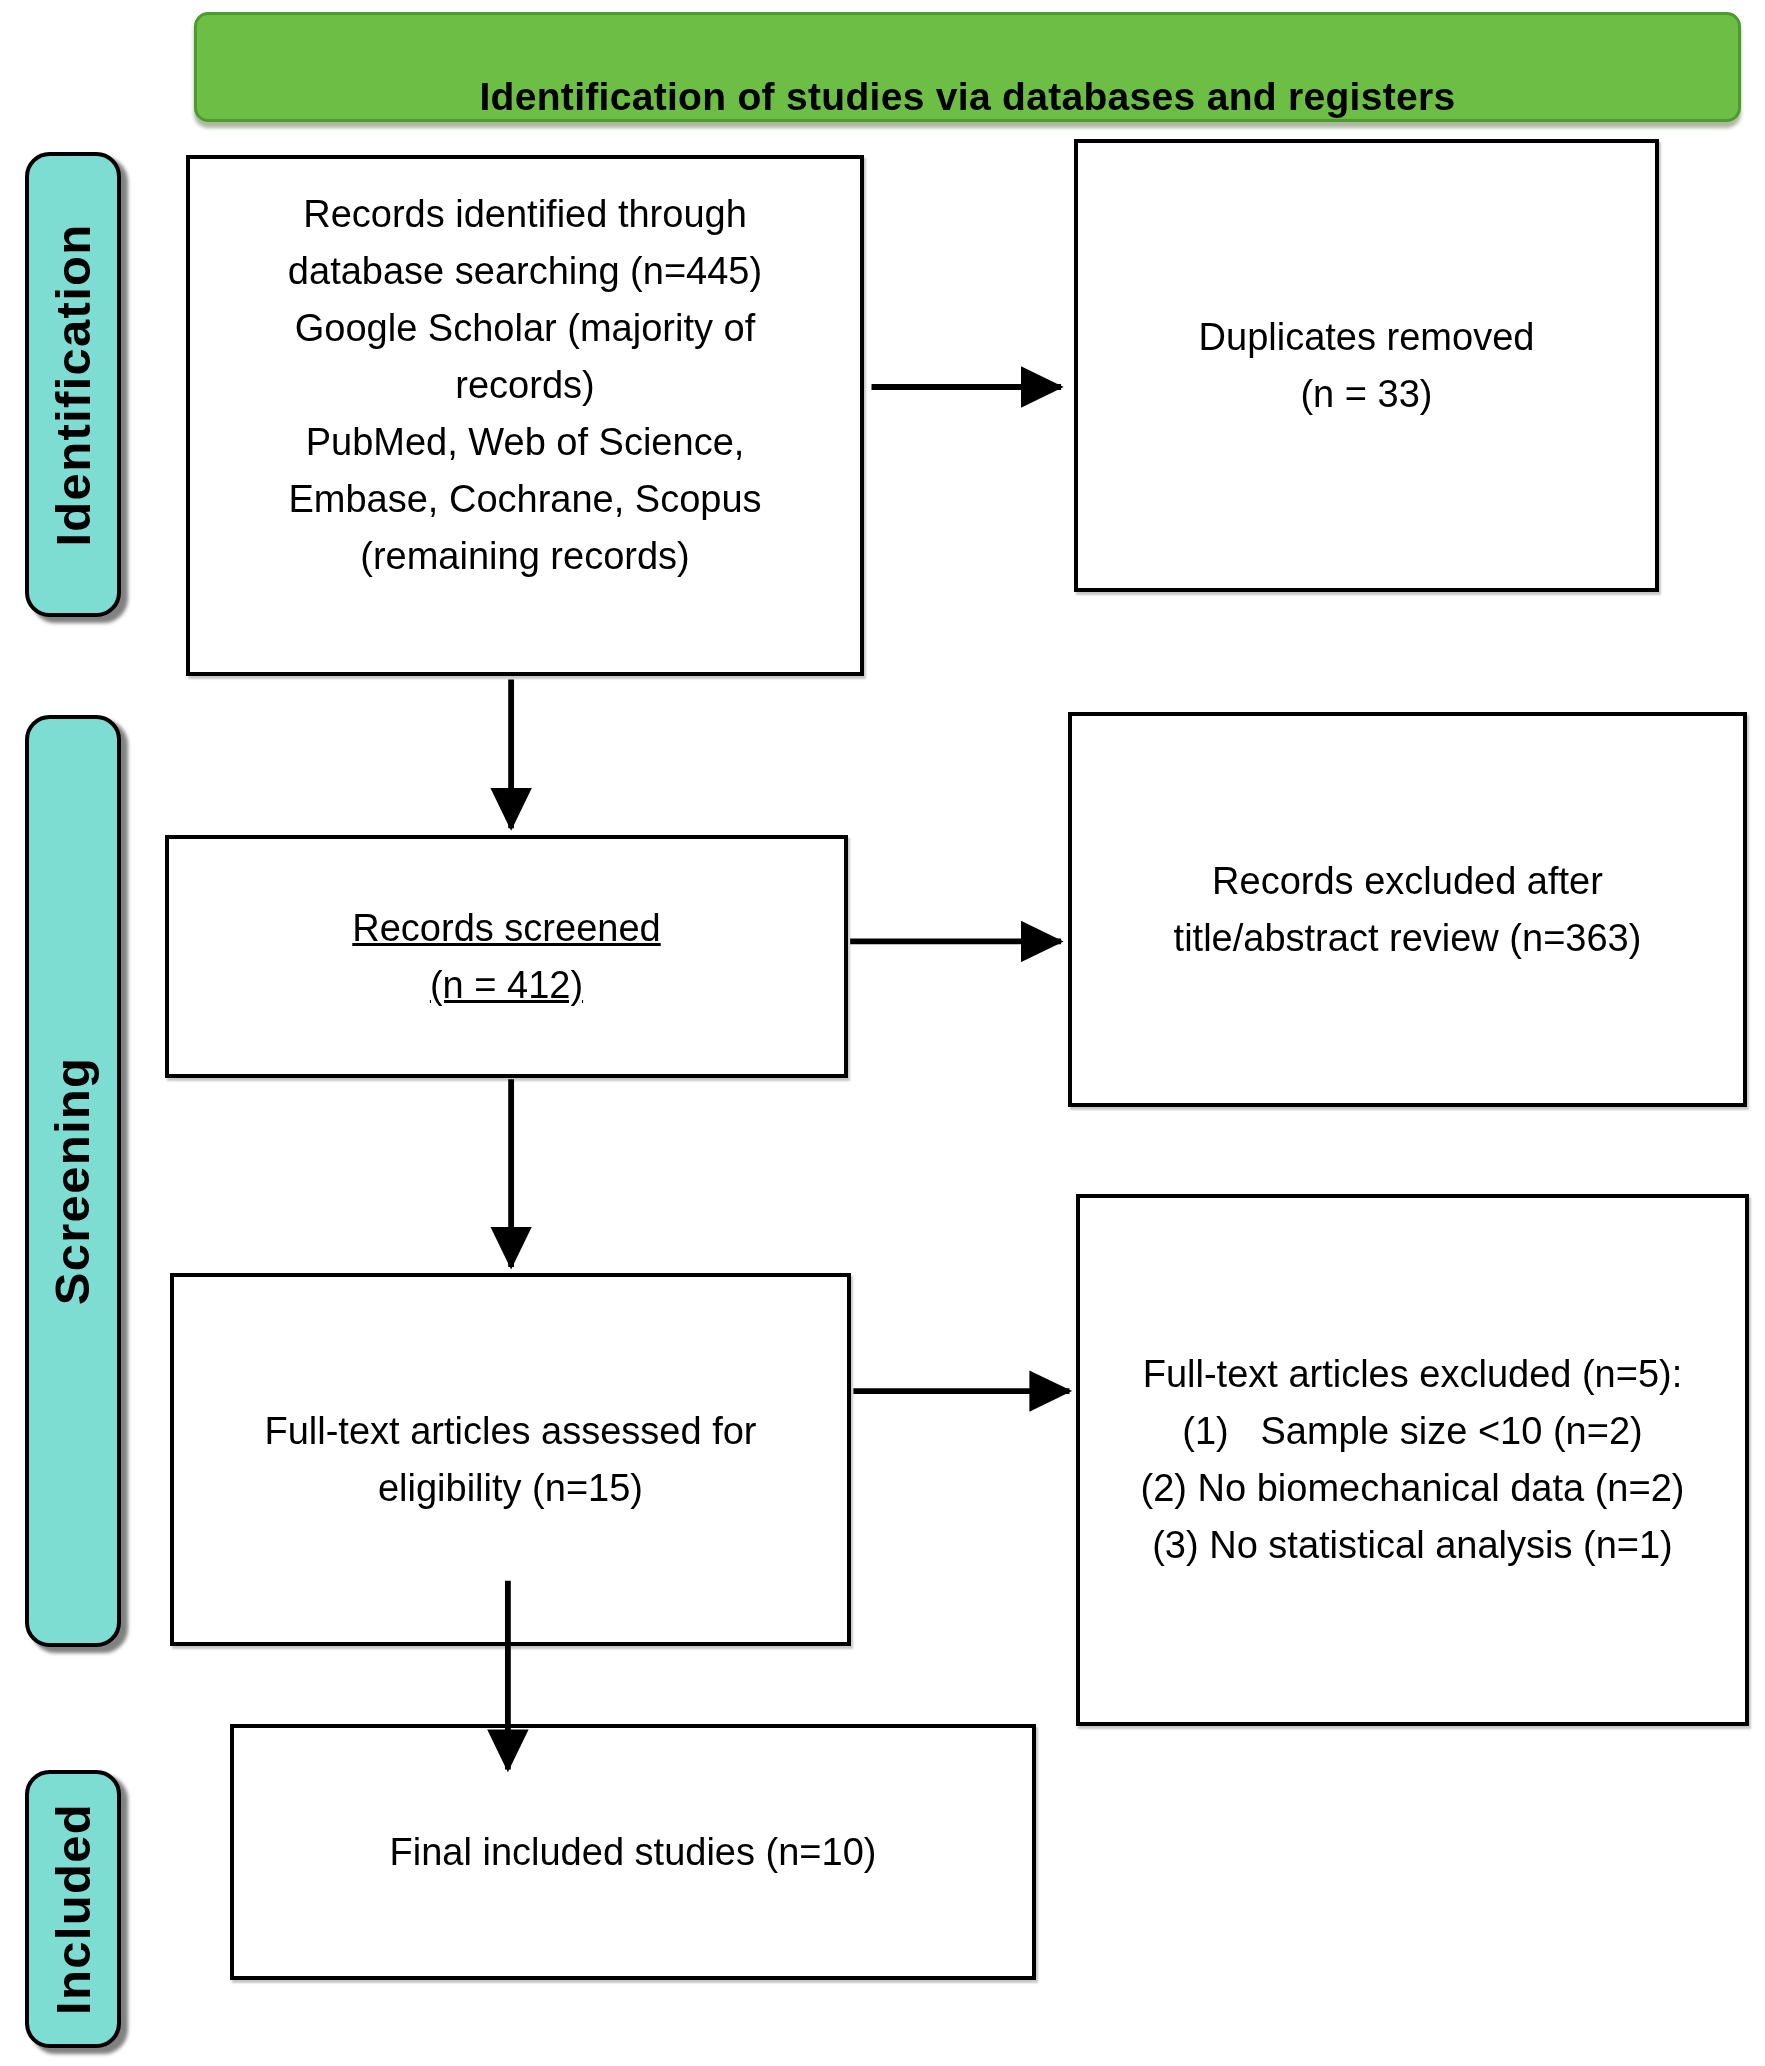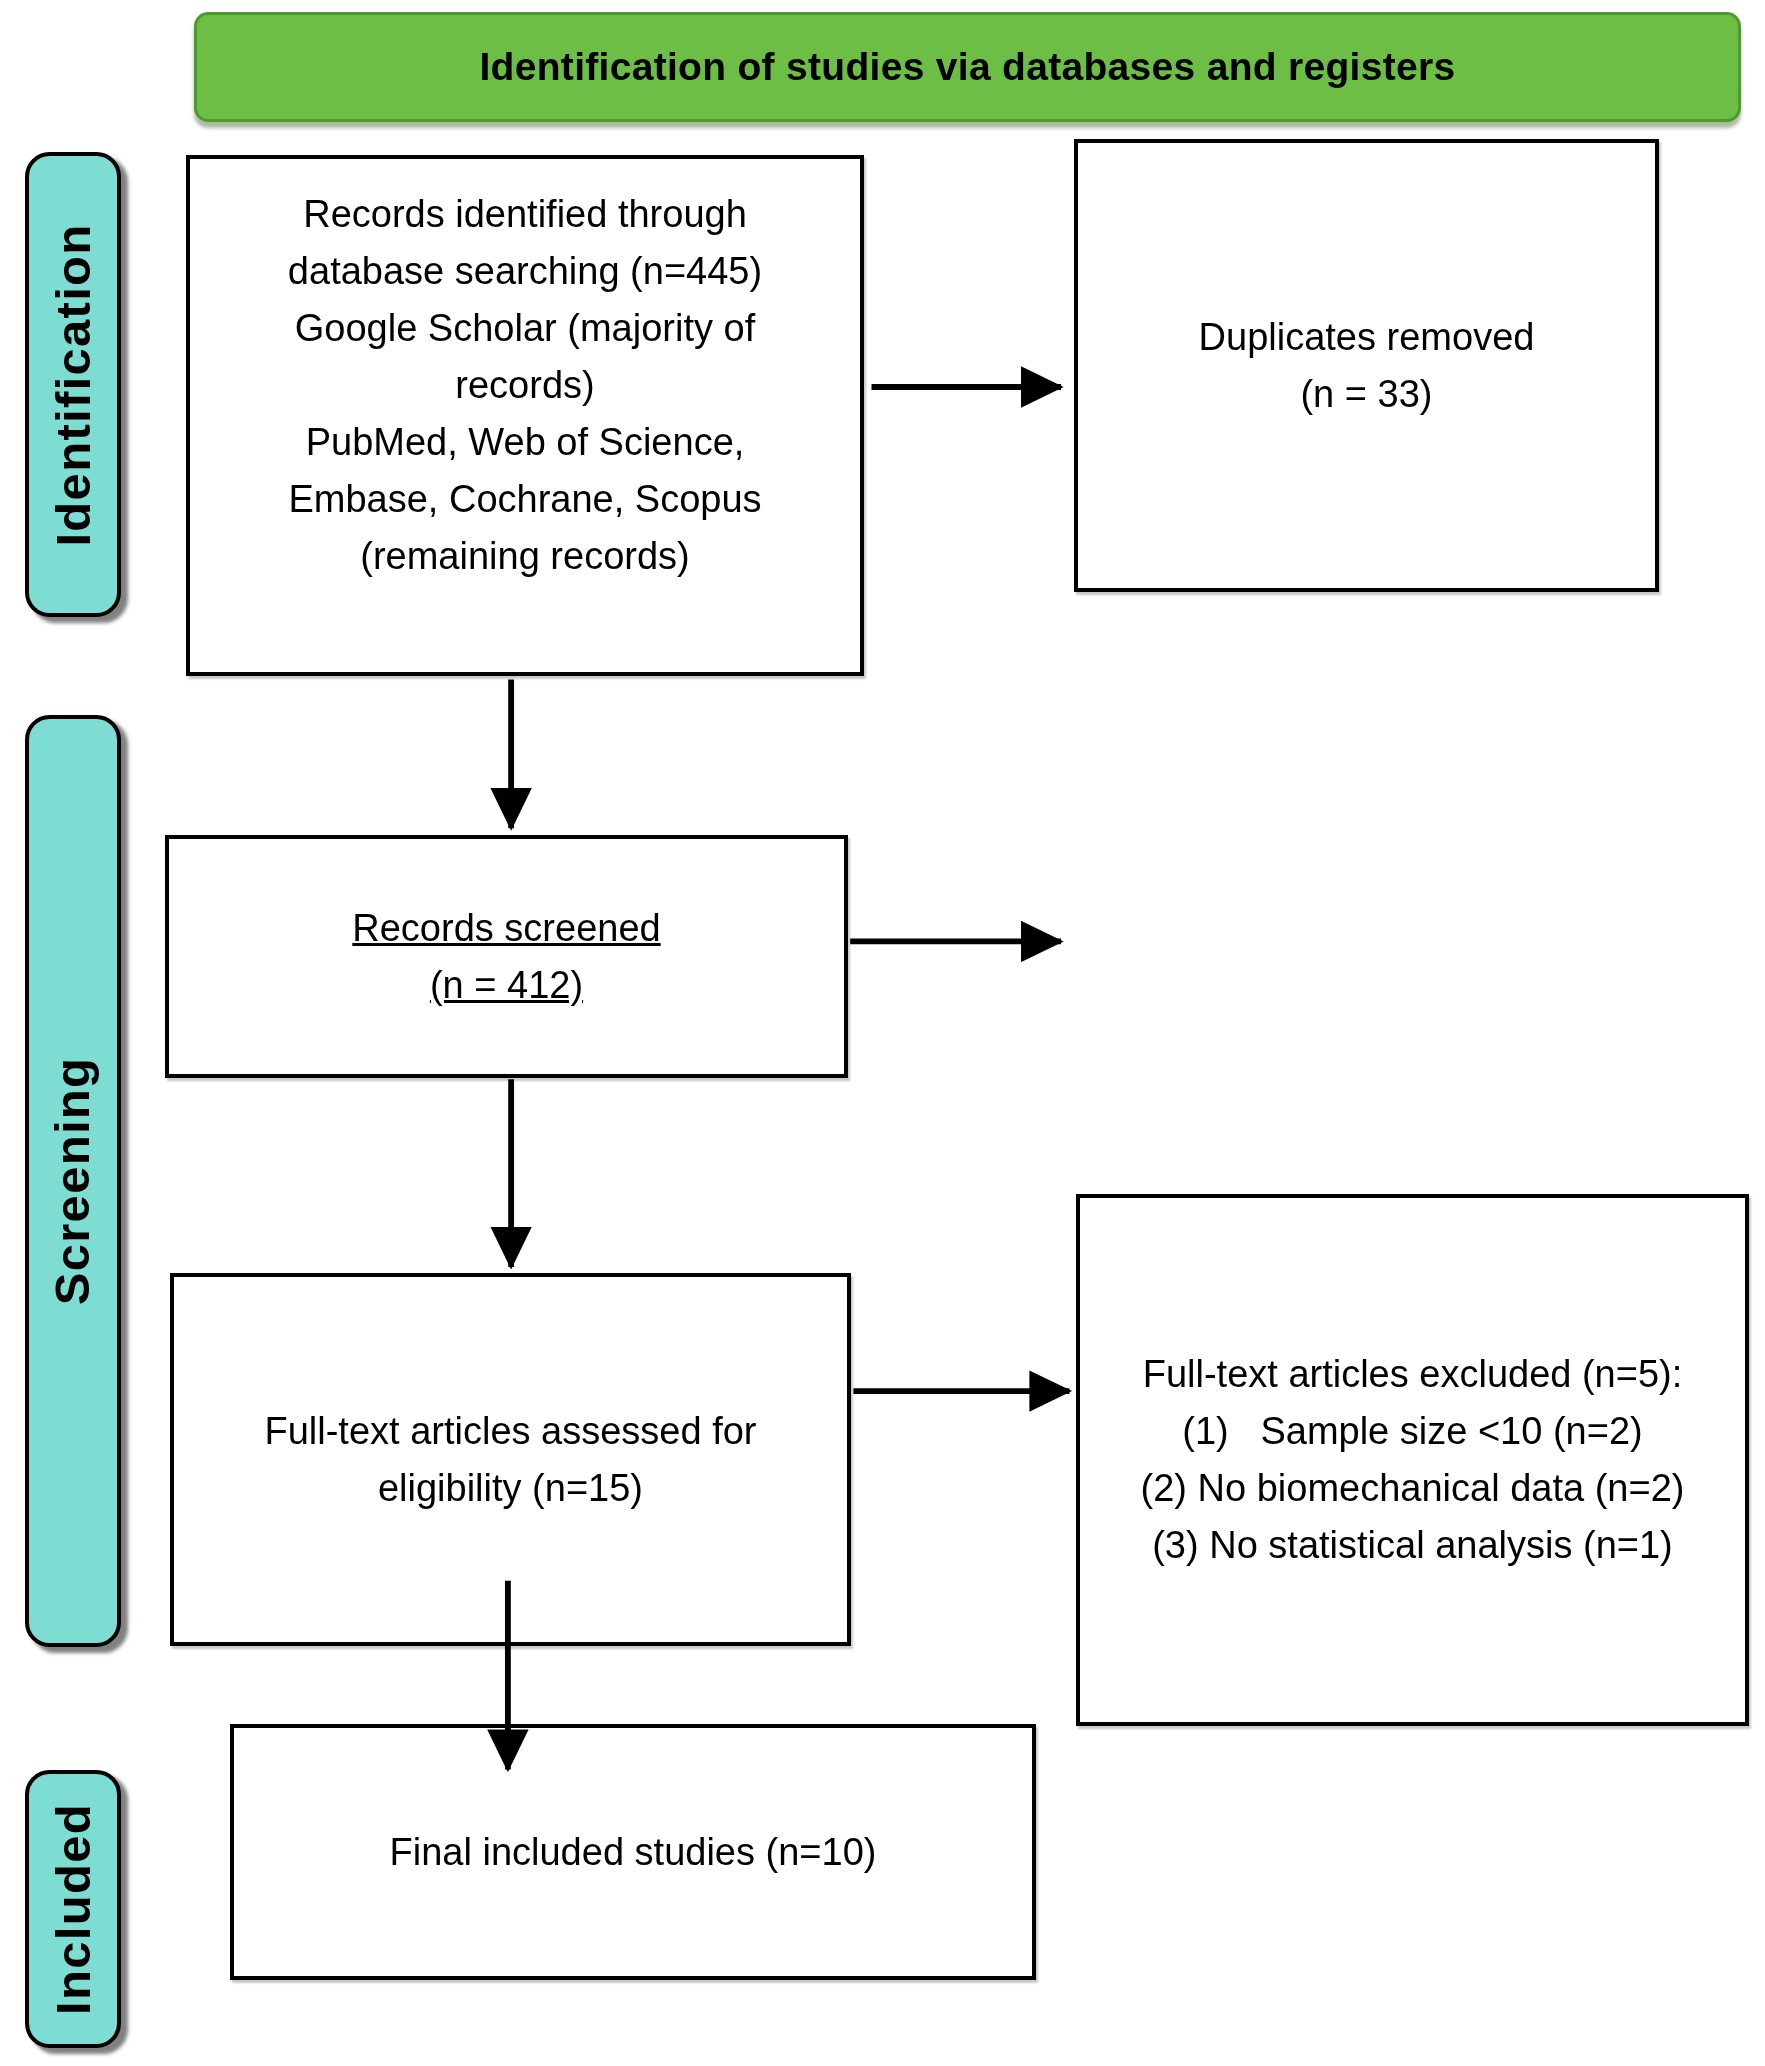--- a/index.html
+++ b/index.html
@@ -10,21 +10,21 @@
   }
   .canvas { position: relative; width: 1765px; height: 2066px; background: #fff; overflow: hidden; }
 
   
   .banner {
     position: absolute; left: 194px; top: 11.6px; width: 1547px; height: 110px;
     background: var(--banner-fill, #6CBE45);
     border: 3.9px solid var(--banner-border, #4D9A2F);
     border-radius: 14.2px;
     box-shadow: 0 5.8px 3.9px rgba(70, 100, 45, 0.45);
-    display: flex; align-items: center; justify-content: center;
+    display: flex; align-items: flex-end; justify-content: center;
     box-sizing: border-box;
   }
   .banner-label { font-size: 39px; font-weight: bold; letter-spacing: 0.3px; }
 
   
   .stage {
     position: absolute; left: 24.6px; width: 96px;
     background: var(--stage-fill, #7EDDD3);
     border: 4.5px solid #000;
     border-radius: 24.6px;
@@ -98,20 +98,24 @@
 (remaining records)</div>
   </div>
   <div class="flow-box" id="box-duplicates">
     <div class="box-text">Duplicates removed
 (n = 33)</div>
   </div>
   <div class="flow-box" id="box-records-screened">
     <div class="box-text">Records screened
 (n = 412)</div>
   </div>
+  <div class="flow-box" id="box-records-excluded">
+    <div class="box-text">Records excluded after
+title/abstract review (n=363)</div>
+  </div>
   <div class="flow-box" id="box-fulltext-assessed">
     <div class="box-text">Full-text articles assessed for
 eligibility (n=15)</div>
   </div>
   <div class="flow-box" id="box-fulltext-excluded">
     <div class="box-text">Full-text articles excluded (n=5):
 (1) &nbsp; Sample size &lt;10 (n=2)
 (2) No biomechanical data (n=2)
 (3) No statistical analysis (n=1)</div>
   </div>

